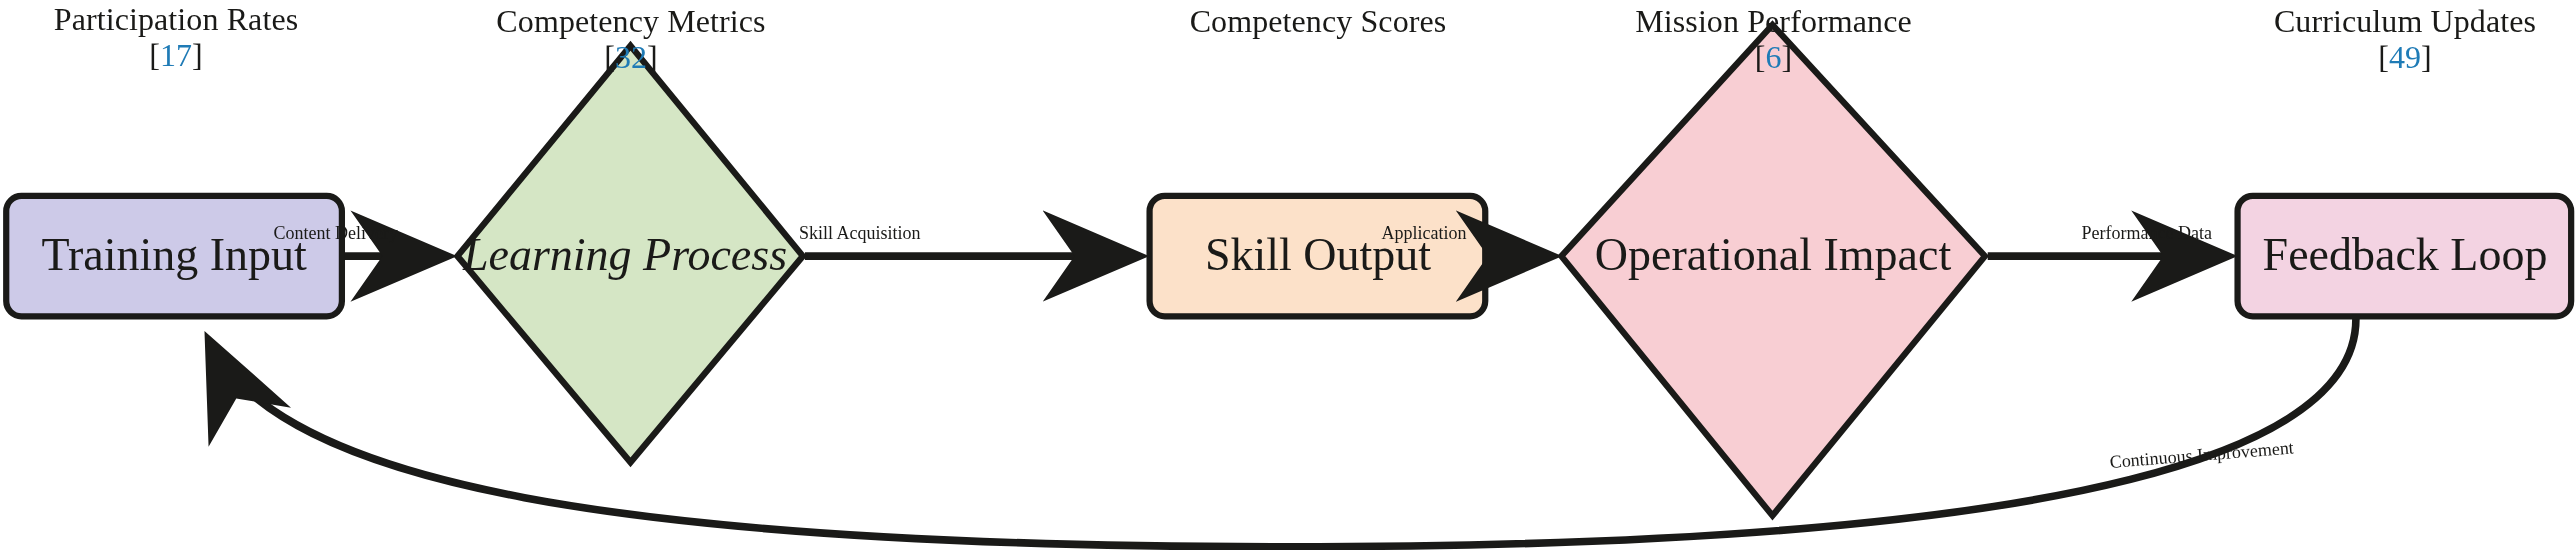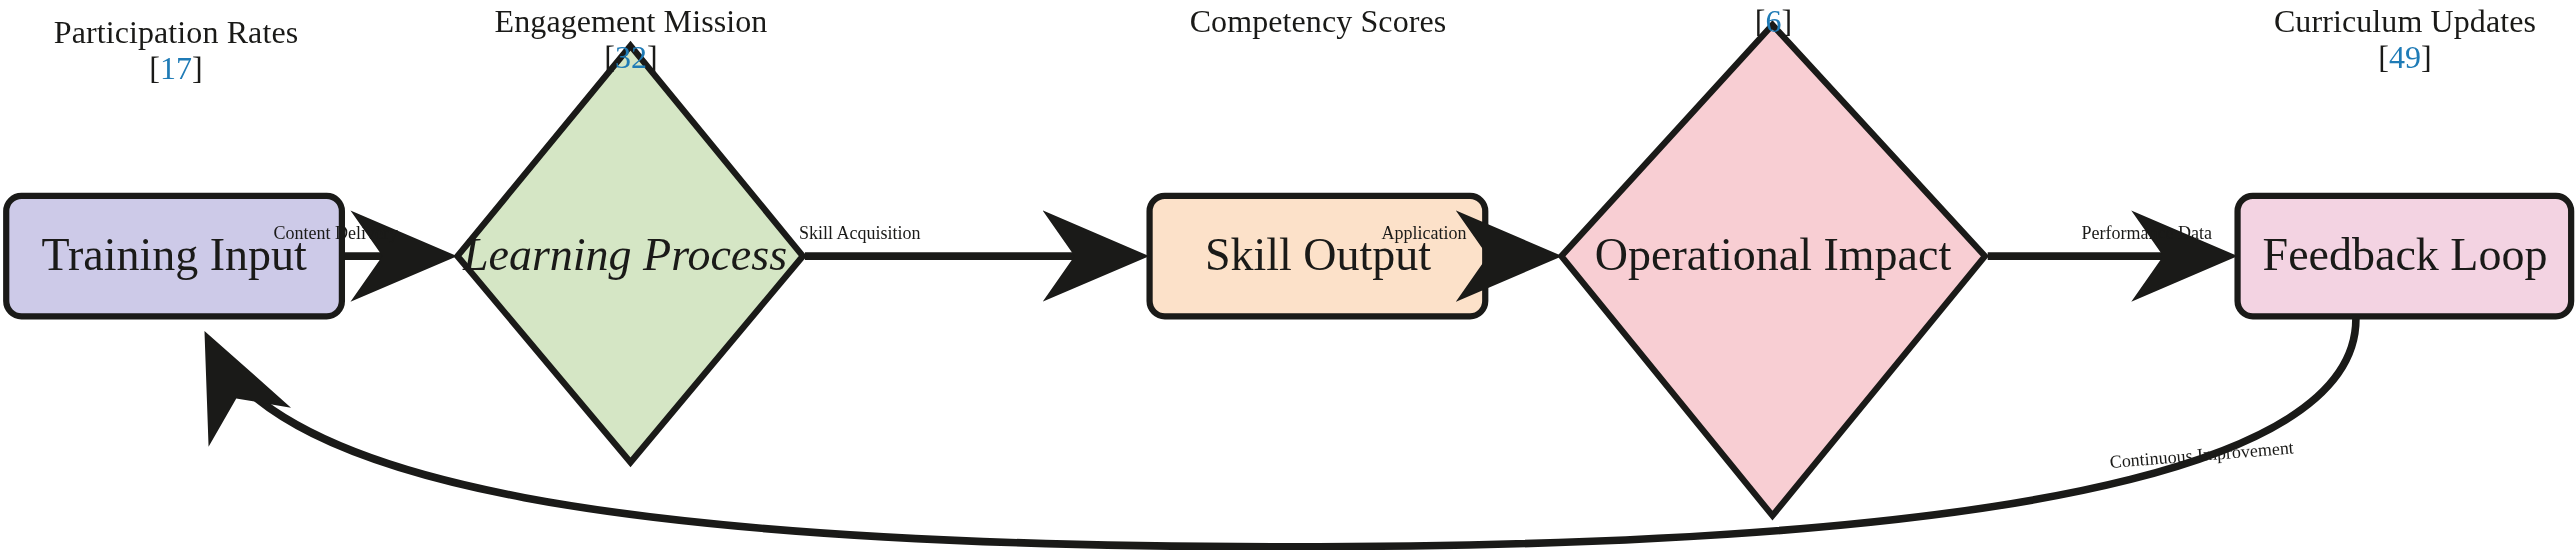--- a/index.html
+++ b/index.html
@@ -90,35 +90,36 @@
 
     <line x1="1163" y1="370" x2="1645" y2="370" stroke="#1a1a18" stroke-width="11" marker-end="url(#stealth)"></line>
 
     <line x1="2150" y1="370" x2="2242" y2="370" stroke="#1a1a18" stroke-width="11" marker-end="url(#stealth)"></line>
 
     <line x1="2872" y1="370" x2="3218" y2="370" stroke="#1a1a18" stroke-width="11" marker-end="url(#stealth)"></line>
 
     <path d="M 3404,461 C 3404,640 3050,790 1860,790 C 900,790 400,700 302,492" fill="none" stroke="#1a1a18" stroke-width="11" marker-end="url(#stealth)"></path>
   </svg>
 
-  <div class="hdr" style="left:0px; top:14px; width:352px;">
+  <div class="hdr" style="left:0px; top:1px; width:352px;">
     <div>Participation Rates</div>
     <div><span class="brk">[</span><span class="cite">17</span><span class="brk">]</span></div>
   </div>
 
   <div class="hdr" style="left:455px; top:2.8px; width:352px;">
-    <div>Engagement Mission</div>
+    <div>Competency Metrics</div>
     <div><span class="brk">[</span><span class="cite">32</span><span class="brk">]</span></div>
   </div>
 
   <div class="hdr" style="left:1142px; top:2.8px; width:352px;">
     <div>Competency Scores</div>
   </div>
 
   <div class="hdr" style="left:1594px; top:2.8px; width:359px;">
+    <div>Mission Performance</div>
     <div><span class="brk">[</span><span class="cite">6</span><span class="brk">]</span></div>
   </div>
 
   <div class="hdr" style="left:2229px; top:2.8px; width:352px;">
     <div>Curriculum Updates</div>
     <div><span class="brk">[</span><span class="cite">49</span><span class="brk">]</span></div>
   </div>
 
   <div class="node-label" style="left:6.2px; top:235px; width:336px;">Training Input</div>
 

